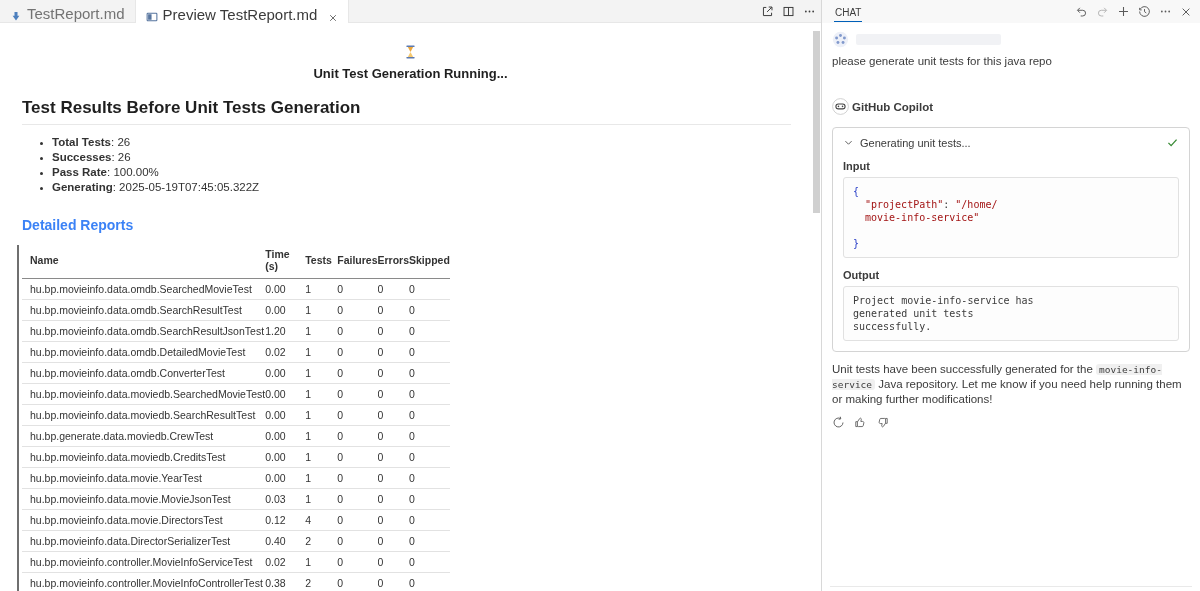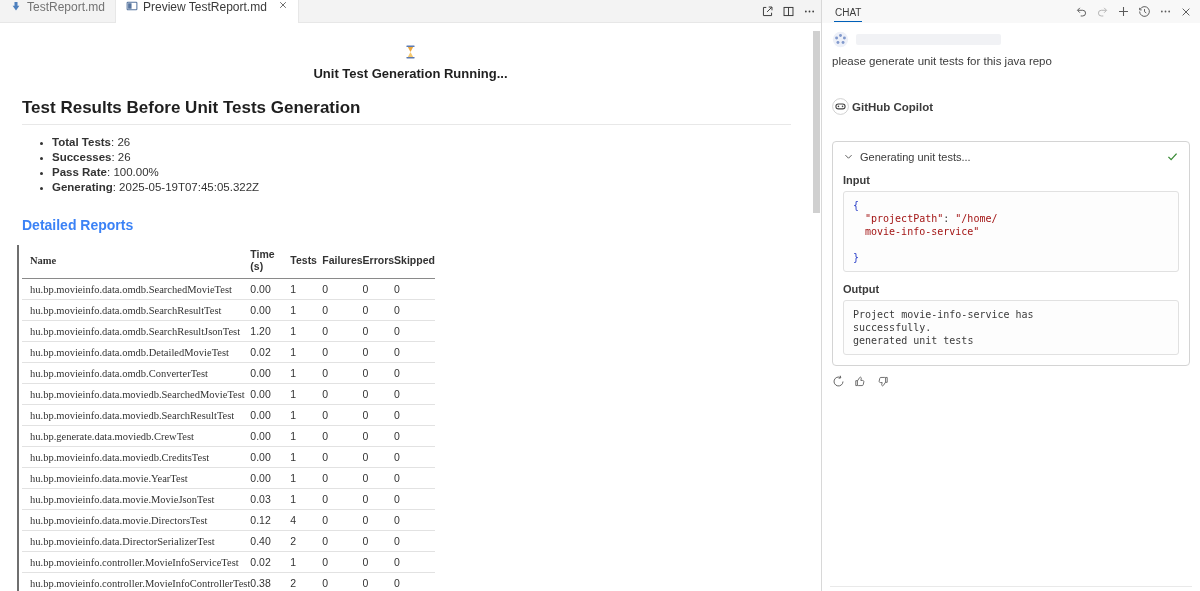--- a/index.html
+++ b/index.html
@@ -6,21 +6,21 @@
   html,body { margin:0; padding:0; }
   body {
     width:1200px; height:591px; overflow:hidden; background:#fff;
     font-family:"Liberation Sans","DejaVu Sans",sans-serif; color:#333;
   }
   .app { display:flex; width:1200px; height:591px; }
 
   
   .editor { width:821px; position:relative; flex:none; }
   .tabbar { height:23px; background:#f3f3f3; border-bottom:1px solid #e7e7e7; display:flex; align-items:stretch; }
-  .tab { display:flex; align-items:flex-start; gap:5px; padding:0 10px; font-size:12px; color:#737373;
+  .tab { display:flex; align-items:flex-end; gap:5px; padding:0 10px; font-size:15px; color:#737373;
          border-right:1px solid #e7e7e7; cursor:pointer; white-space:nowrap; }
   .tab.active { background:#fff; color:#3b3b3b; margin-bottom:-1px; }
   .tab .close { margin-left:6px; display:flex; align-items:center; }
   .tab-actions { margin-left:auto; display:flex; align-items:center; gap:8px; padding-right:5px; }
   .icon-btn { display:flex; align-items:center; cursor:pointer; }
 
   .preview-body { position:absolute; top:23px; left:0; right:0; bottom:0; background:#fff; overflow:hidden; }
   .scroll-thumb { position:absolute; top:8px; right:1px; width:7px; height:182px; background:rgba(110,110,110,.32); }
   .md { padding:12px 30px 0 22px; }
   .md-h1 { display:flex; align-items:center; gap:7px; margin:10px 0 0 8px; font-size:13px; font-weight:700; color:#1f1f1f;flex-direction:column; }
@@ -30,36 +30,36 @@
   ul.summary li::marker { font-size:9px; }
   .md-h3 { font-size:14px; font-weight:600; color:#3b82f6; margin:24px 0 10px; }
 
   .table-wrap { position:relative; display:inline-block; }
   .table-wrap::before { content:""; position:absolute; left:-5px; top:2px; bottom:1px; width:2px; background:#6f6f6f; }
   table { border-collapse:collapse; font-size:10.5px; color:#333; table-layout:fixed; }
   thead tr { border-bottom:1.5px solid #8a8a8a; }
   tbody tr { border-bottom:1px solid #e2e2e2; }
   th { text-align:left; font-weight:700; padding:5px 0 6px; }
   td { padding:4px 0; overflow:hidden; white-space:nowrap; }
-  .c-name { width:193px; padding-left:8px;font-family:Liberation Serif, serif; }
+  .c-name { width:193px; padding-left:8px; }
   .c-time { width:40px; } .c-tests { width:32px; } .c-fail { width:38px; } .c-err { width:30px; } .c-skip { width:36px; }
 
   
   .chat { flex:1; border-left:1px solid #d8d8d8; position:relative; background:#fff; }
   .chat-header { height:23px; display:flex; align-items:center; background:#f8f8f8; }
   .chat-title { font-size:10px; color:#3b3b3b; margin-left:12px; padding:5px 1px 3px; border-bottom:1px solid var(--accent,#005fb8); cursor:pointer; }
   .chat-actions { margin-left:auto; display:flex; align-items:center; gap:8px; padding-right:8px; }
   .chat-body { padding:8px 10px 0; }
   .user-row { display:flex; align-items:center; gap:7px; }
   .redacted { width:145px; height:11px; background:#f1f2f5; border-radius:2px; }
   .user-msg { font-size:11.5px; color:#3b3b3b; margin-top:7px; }
   .copilot-row { display:flex; align-items:center; gap:3px; margin-top:31px; }
   .copilot-name { font-size:11.5px; font-weight:700; color:#3b3b3b; }
 
-  .tool { border:1px solid #d4d4d4; border-radius:4px; margin-top:26px; padding:8px 10px 10px; }
+  .tool { border:1px solid #d4d4d4; border-radius:4px; margin-top:12px; padding:8px 10px 10px; }
   .tool-header { display:flex; align-items:center; gap:6px; font-size:11px; color:#3b3b3b; cursor:pointer; }
   .tool-check { margin-left:auto; display:flex; }
   .tool-label { font-size:11px; font-weight:700; color:#3b3b3b; margin-top:11px; }
   .code-box { border:1px solid #e1e1e1; border-radius:3px; background:#fdfdfd; padding:7px 9px; margin-top:5px;
               font-family:"DejaVu Sans Mono","Liberation Mono",monospace; font-size:10px; line-height:13px; color:#3b3b3b; }
   .code-line { white-space:pre; min-height:13px; }
   .code-line.indent { padding-left:12px; }
   .tok-p { color:var(--json_punct,#2b40c8); }
   .tok-s { color:var(--json_string,#a31515); }
 
@@ -394,25 +394,26 @@
           <div class="code-line"><span class="tok-p">{</span></div>
           <div class="code-line indent"><span class="tok-s">"projectPath"</span><span>: </span><span class="tok-s">"/home/</span></div>
           <div class="code-line indent"><span class="tok-s">movie-info-service"</span></div>
           <div class="code-line"></div>
           <div class="code-line"><span class="tok-p">}</span></div>
         </div>
 
         <div class="tool-label">Output</div>
         <div class="code-box">
           <div class="code-line">Project movie-info-service has</div>
+          <div class="code-line">generated unit tests</div>
           <div class="code-line">successfully.</div>
-          <div class="code-line">generated unit tests</div>
         </div>
       </div>
 
+      <div class="resp"><span>Unit tests have been successfully generated for the </span><span class="inline-code">movie-info-service</span><span> Java repository. Let me know if you need help running them or making further modifications!</span></div>
 
       <div class="feedback">
         <span class="icon-btn">
           <svg width="13" height="13" viewBox="0 0 16 16" fill="none" stroke="#616161" stroke-width="1.2">
               <path d="M13.5 8A5.5 5.5 0 1 1 10.6 3.15"></path>
               <path d="M10.2 0.9l.6 2.6-2.6.6"></path>
             </svg>
         </span>
         <span class="icon-btn">
           <svg width="13" height="13" viewBox="0 0 16 16" fill="none" stroke="#616161" stroke-width="1.1">

